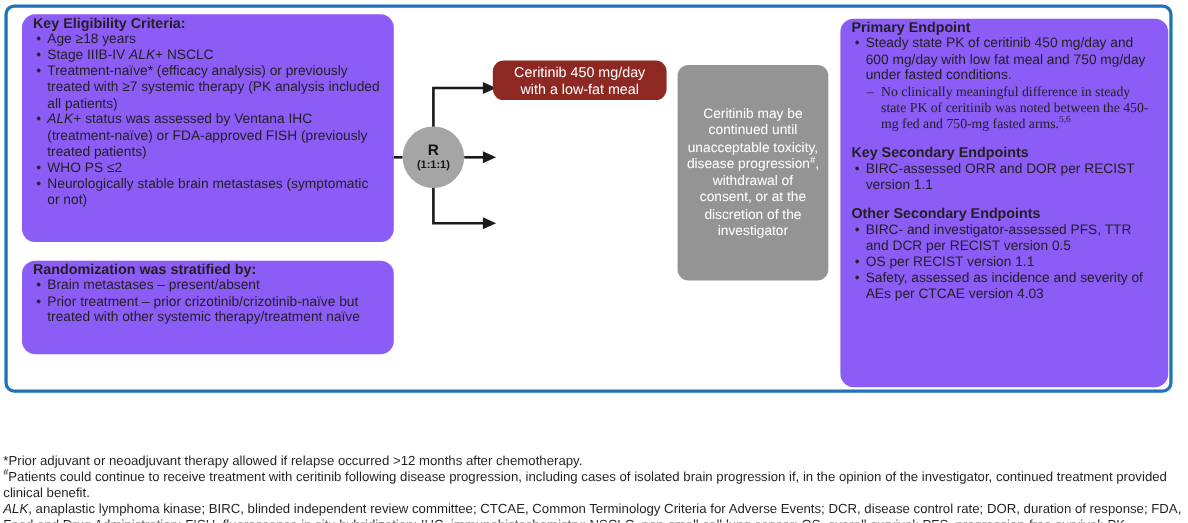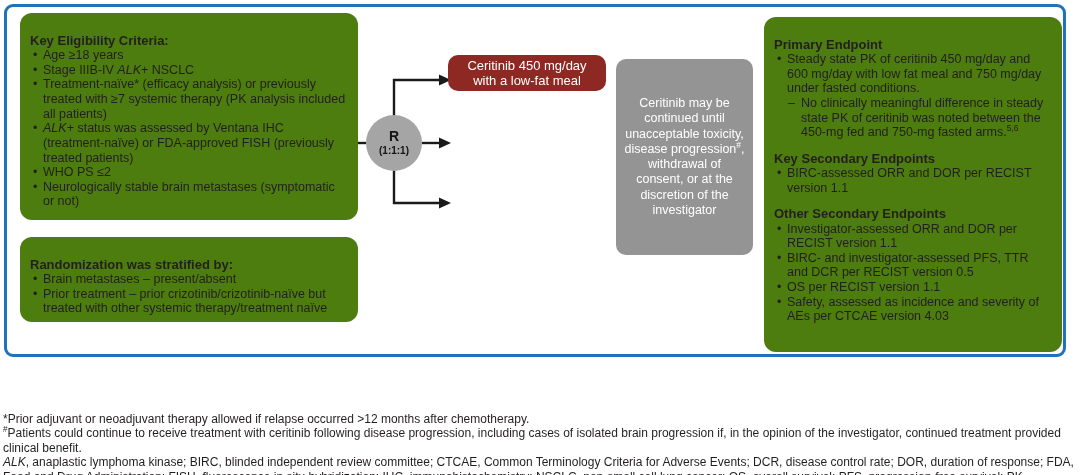--- a/index.html
+++ b/index.html
@@ -17,30 +17,30 @@
   .frame {
     position:absolute;
     left:4px; top:4px;
     width:1062px; height:353px;
     border:3px solid #1e73ba;
     border-radius:9px;
     background:#ffffff;
   }
   .panel {
     position:absolute;
-    background:#4d7c0f;
+    background:#8b5cf6;
     border-radius:12px;
-    padding:20px 10px;
+    padding:0 10px;
     font-size:12.5px;
     line-height:1.17;
   }
   .panel-title { font-weight:bold; font-size:13px; }
   .bullet { position:relative; padding-left:13px; }
   .bullet::before { content:"•"; position:absolute; left:3px; }
-  .subbullet { position:relative; padding-left:27px; }
+  .subbullet { position:relative; padding-left:27px;font-family:Liberation Serif, serif; }
   .subbullet::before { content:"–"; position:absolute; left:14px; }
   .section-gap { margin-top:11px; }
   .panel-eligibility { left:20px; top:13px; width:338px; height:207px; }
   .panel-stratification { left:20px; top:237px; width:338px; height:85px; }
   .panel-endpoints { left:764px; top:17px; width:298px; height:335px; }
   .r-circle {
     position:absolute; left:366px; top:115px;
     width:56px; height:56px; border-radius:50%;
     background:#a5a5a5; color:#141414;
     display:flex; flex-direction:column;
@@ -137,21 +137,20 @@
 
   <div class="panel panel-endpoints">
     <div class="panel-title">Primary Endpoint</div>
     <div class="bullet">Steady state PK of ceritinib 450 mg/day and 600 mg/day with low fat meal and 750 mg/day under fasted conditions.</div>
     <div class="subbullet">No clinically meaningful difference in steady state PK of ceritinib was noted between the 450-mg fed and 750-mg fasted arms.<sup>5,6</sup></div>
 
     <div class="panel-title section-gap">Key Secondary Endpoints</div>
     <div class="bullet">BIRC-assessed ORR and DOR per RECIST version 1.1</div>
 
     <div class="panel-title section-gap">Other Secondary Endpoints</div>
-    <div class="bullet">Investigator-assessed ORR and DOR per RECIST version 1.1</div>
     <div class="bullet">BIRC- and investigator-assessed PFS, TTR and DCR per RECIST version 0.5</div>
     <div class="bullet">OS per RECIST version 1.1</div>
     <div class="bullet">Safety, assessed as incidence and severity of AEs per CTCAE version 4.03</div>
   </div>
 
   <div class="footnotes">
     <div>*Prior adjuvant or neoadjuvant therapy allowed if relapse occurred &gt;12 months after chemotherapy.</div>
     <div><sup>#</sup>Patients could continue to receive treatment with ceritinib following disease progression, including cases of isolated brain progression if, in the opinion of the investigator, continued treatment provided clinical benefit.</div>
     <div><i>ALK</i>, anaplastic lymphoma kinase; BIRC, blinded independent review committee; CTCAE, Common Terminology Criteria for Adverse Events; DCR, disease control rate; DOR, duration of response; FDA, Food and Drug Administration; FISH, fluorescence in situ hybridization; IHC, immunohistochemistry; NSCLC, non-small cell lung cancer; OS, overall survival; PFS, progression-free survival; PK, pharmacokinetics; R, randomization; RECIST, Response Evaluation Criteria in Solid Tumors; WHO PS, World Health Organization performance status.</div>
   </div>

